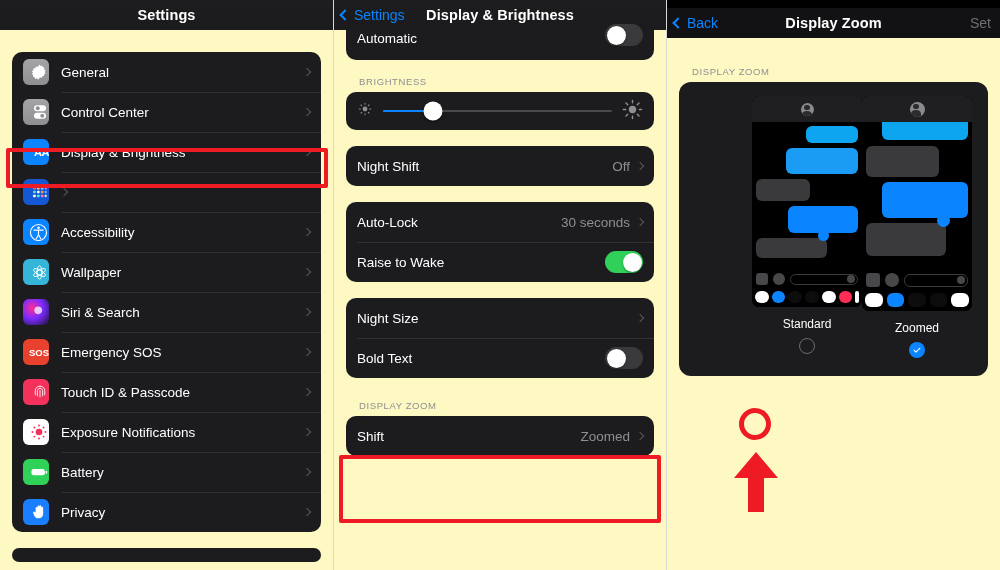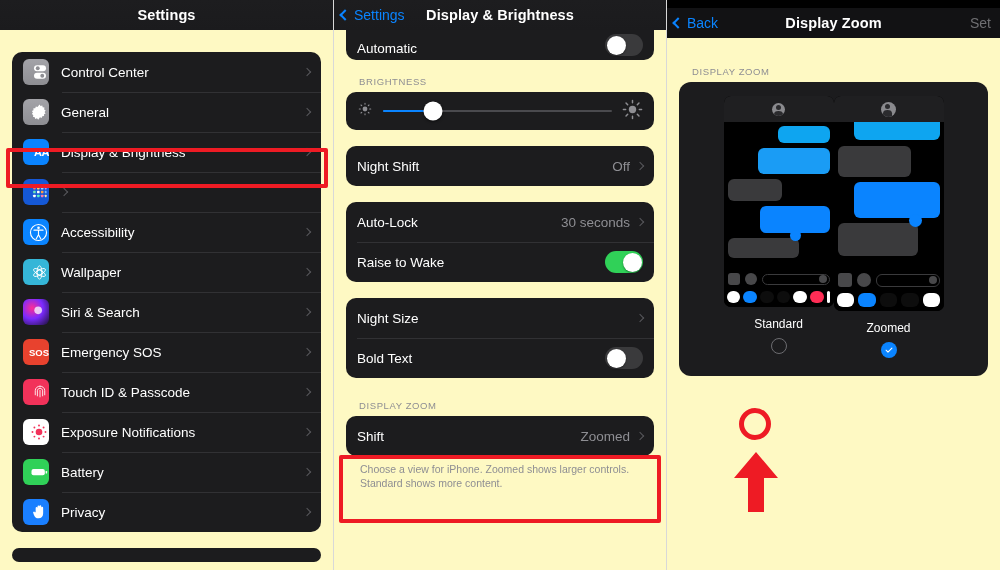--- a/index.html
+++ b/index.html
@@ -134,21 +134,21 @@
     position: absolute; width: 32px; height: 32px; border-radius: 50%;
     border: 5px solid #ee1b24; pointer-events: none;
   }
   .arrow-up { position: absolute; pointer-events: none; }
 
   
   .dz-card {
     background: #1c1c1e; border-radius: 12px; margin: 0 12px;
     padding: 14px 0 18px 0; position: relative;
   }
-  .phones { display: flex; justify-content: center; padding: 0 16px; }
+  .phones { display: flex; justify-content: flex-end; padding: 0 16px; }
   .phone {
     width: 110px; border-radius: 7px; overflow: hidden; background: #000;
     position: relative;
   }
   .phone-top {
     height: 26px; background: #1f1f21; display: flex;
     align-items: center; justify-content: center;
   }
   .phone.zoomed .phone-top { background:#1f1f21; }
   .avatar-circ {
@@ -205,40 +205,40 @@
 
   <div class="panel p1">
     <div class="navbar">
       <div class="nav-title">Settings</div>
     </div>
 
     <div class="content" style="padding-top:22px;">
       <div class="group">
 
         <div class="row">
+          <div class="appicon ic-general">
+            <svg width="19" height="19" viewBox="0 0 24 24">
+                <path fill="#fff" d="M12 8.2a3.8 3.8 0 100 7.6 3.8 3.8 0 000-7.6zm0 6a2.2 2.2 0 110-4.4 2.2 2.2 0 010 4.4z"></path>
+                <path fill="#fff" d="M12 2l1.3 1.9 2.2-.8.5 2.3 2.3.4-.4 2.3 1.9 1.3-1.4 1.9 1.3 1.9-2 1 .1 2.3-2.3.2-.8 2.2-2.1-.9L10.4 21l-1.6-1.7-2.2.8-.6-2.2-2.3-.4.5-2.3L2.3 14l1.4-1.9L2.4 10l2-1-.1-2.3 2.3-.2.8-2.2 2.1.9L12 2z"></path>
+              </svg>
+          </div>
+          <div class="row-label">General</div>
+          <div class="chev"></div>
+        </div>
+
+        <div class="row">
           <div class="appicon ic-control">
             <svg width="18" height="18" viewBox="0 0 24 24">
               <rect x="4" y="3" width="16" height="8" rx="4" fill="#fff"></rect>
               <circle cx="9" cy="7" r="2.6" fill="#8e8e93"></circle>
               <rect x="4" y="13" width="16" height="8" rx="4" fill="#fff"></rect>
               <circle cx="15" cy="17" r="2.6" fill="#8e8e93"></circle>
             </svg>
           </div>
           <div class="row-label">Control Center</div>
-          <div class="chev"></div>
-        </div>
-
-        <div class="row">
-          <div class="appicon ic-general">
-            <svg width="19" height="19" viewBox="0 0 24 24">
-                <path fill="#fff" d="M12 8.2a3.8 3.8 0 100 7.6 3.8 3.8 0 000-7.6zm0 6a2.2 2.2 0 110-4.4 2.2 2.2 0 010 4.4z"></path>
-                <path fill="#fff" d="M12 2l1.3 1.9 2.2-.8.5 2.3 2.3.4-.4 2.3 1.9 1.3-1.4 1.9 1.3 1.9-2 1 .1 2.3-2.3.2-.8 2.2-2.1-.9L10.4 21l-1.6-1.7-2.2.8-.6-2.2-2.3-.4.5-2.3L2.3 14l1.4-1.9L2.4 10l2-1-.1-2.3 2.3-.2.8-2.2 2.1.9L12 2z"></path>
-              </svg>
-          </div>
-          <div class="row-label">General</div>
           <div class="chev"></div>
         </div>
 
         <div class="row">
           <div class="appicon ic-display">
             <span>AA</span>
           </div>
           <div class="row-label">Display &amp; Brightness</div>
           <div class="chev"></div>
         </div>
@@ -379,21 +379,21 @@
       <div class="nav-left">
         <span class="chev-back"></span>
         <span>Settings</span>
       </div>
       <div class="nav-title">Display &amp; Brightness</div>
     </div>
 
     <div class="content">
 
       <div class="group" style="margin-top:-16px; margin-bottom:16px;">
-        <div class="row noicon" style="height:46px; align-items:flex-end; padding-bottom:4px;">
+        <div class="row noicon" style="height:46px; align-items:flex-end; padding-bottom:14px;">
           <div class="row-label">Automatic</div>
           <div class="toggle off">
             <div class="knob"></div>
           </div>
         </div>
       </div>
 
       <div class="grouphdr">BRIGHTNESS</div>
       <div class="group">
         <div class="slider-row">
@@ -456,21 +456,20 @@
       </div>
 
       <div class="grouphdr" style="padding-top:6px;">DISPLAY ZOOM</div>
       <div class="group" style="margin-bottom:0;">
         <div class="row noicon">
           <div class="row-label">Shift</div>
           <div class="row-value">Zoomed</div>
           <div class="chev"></div>
         </div>
       </div>
-      <div class="footnote">Choose a view for iPhone. Zoomed shows larger controls. Standard shows more content.</div>
     </div>
 
     <div class="redbox" style="left:5px; top:455px; width:322px; height:68px;"></div>
   </div>
 
   <div class="divider"></div>
 
   <div class="panel p3">
     <div class="navbar flat">
       <div class="nav-left">

